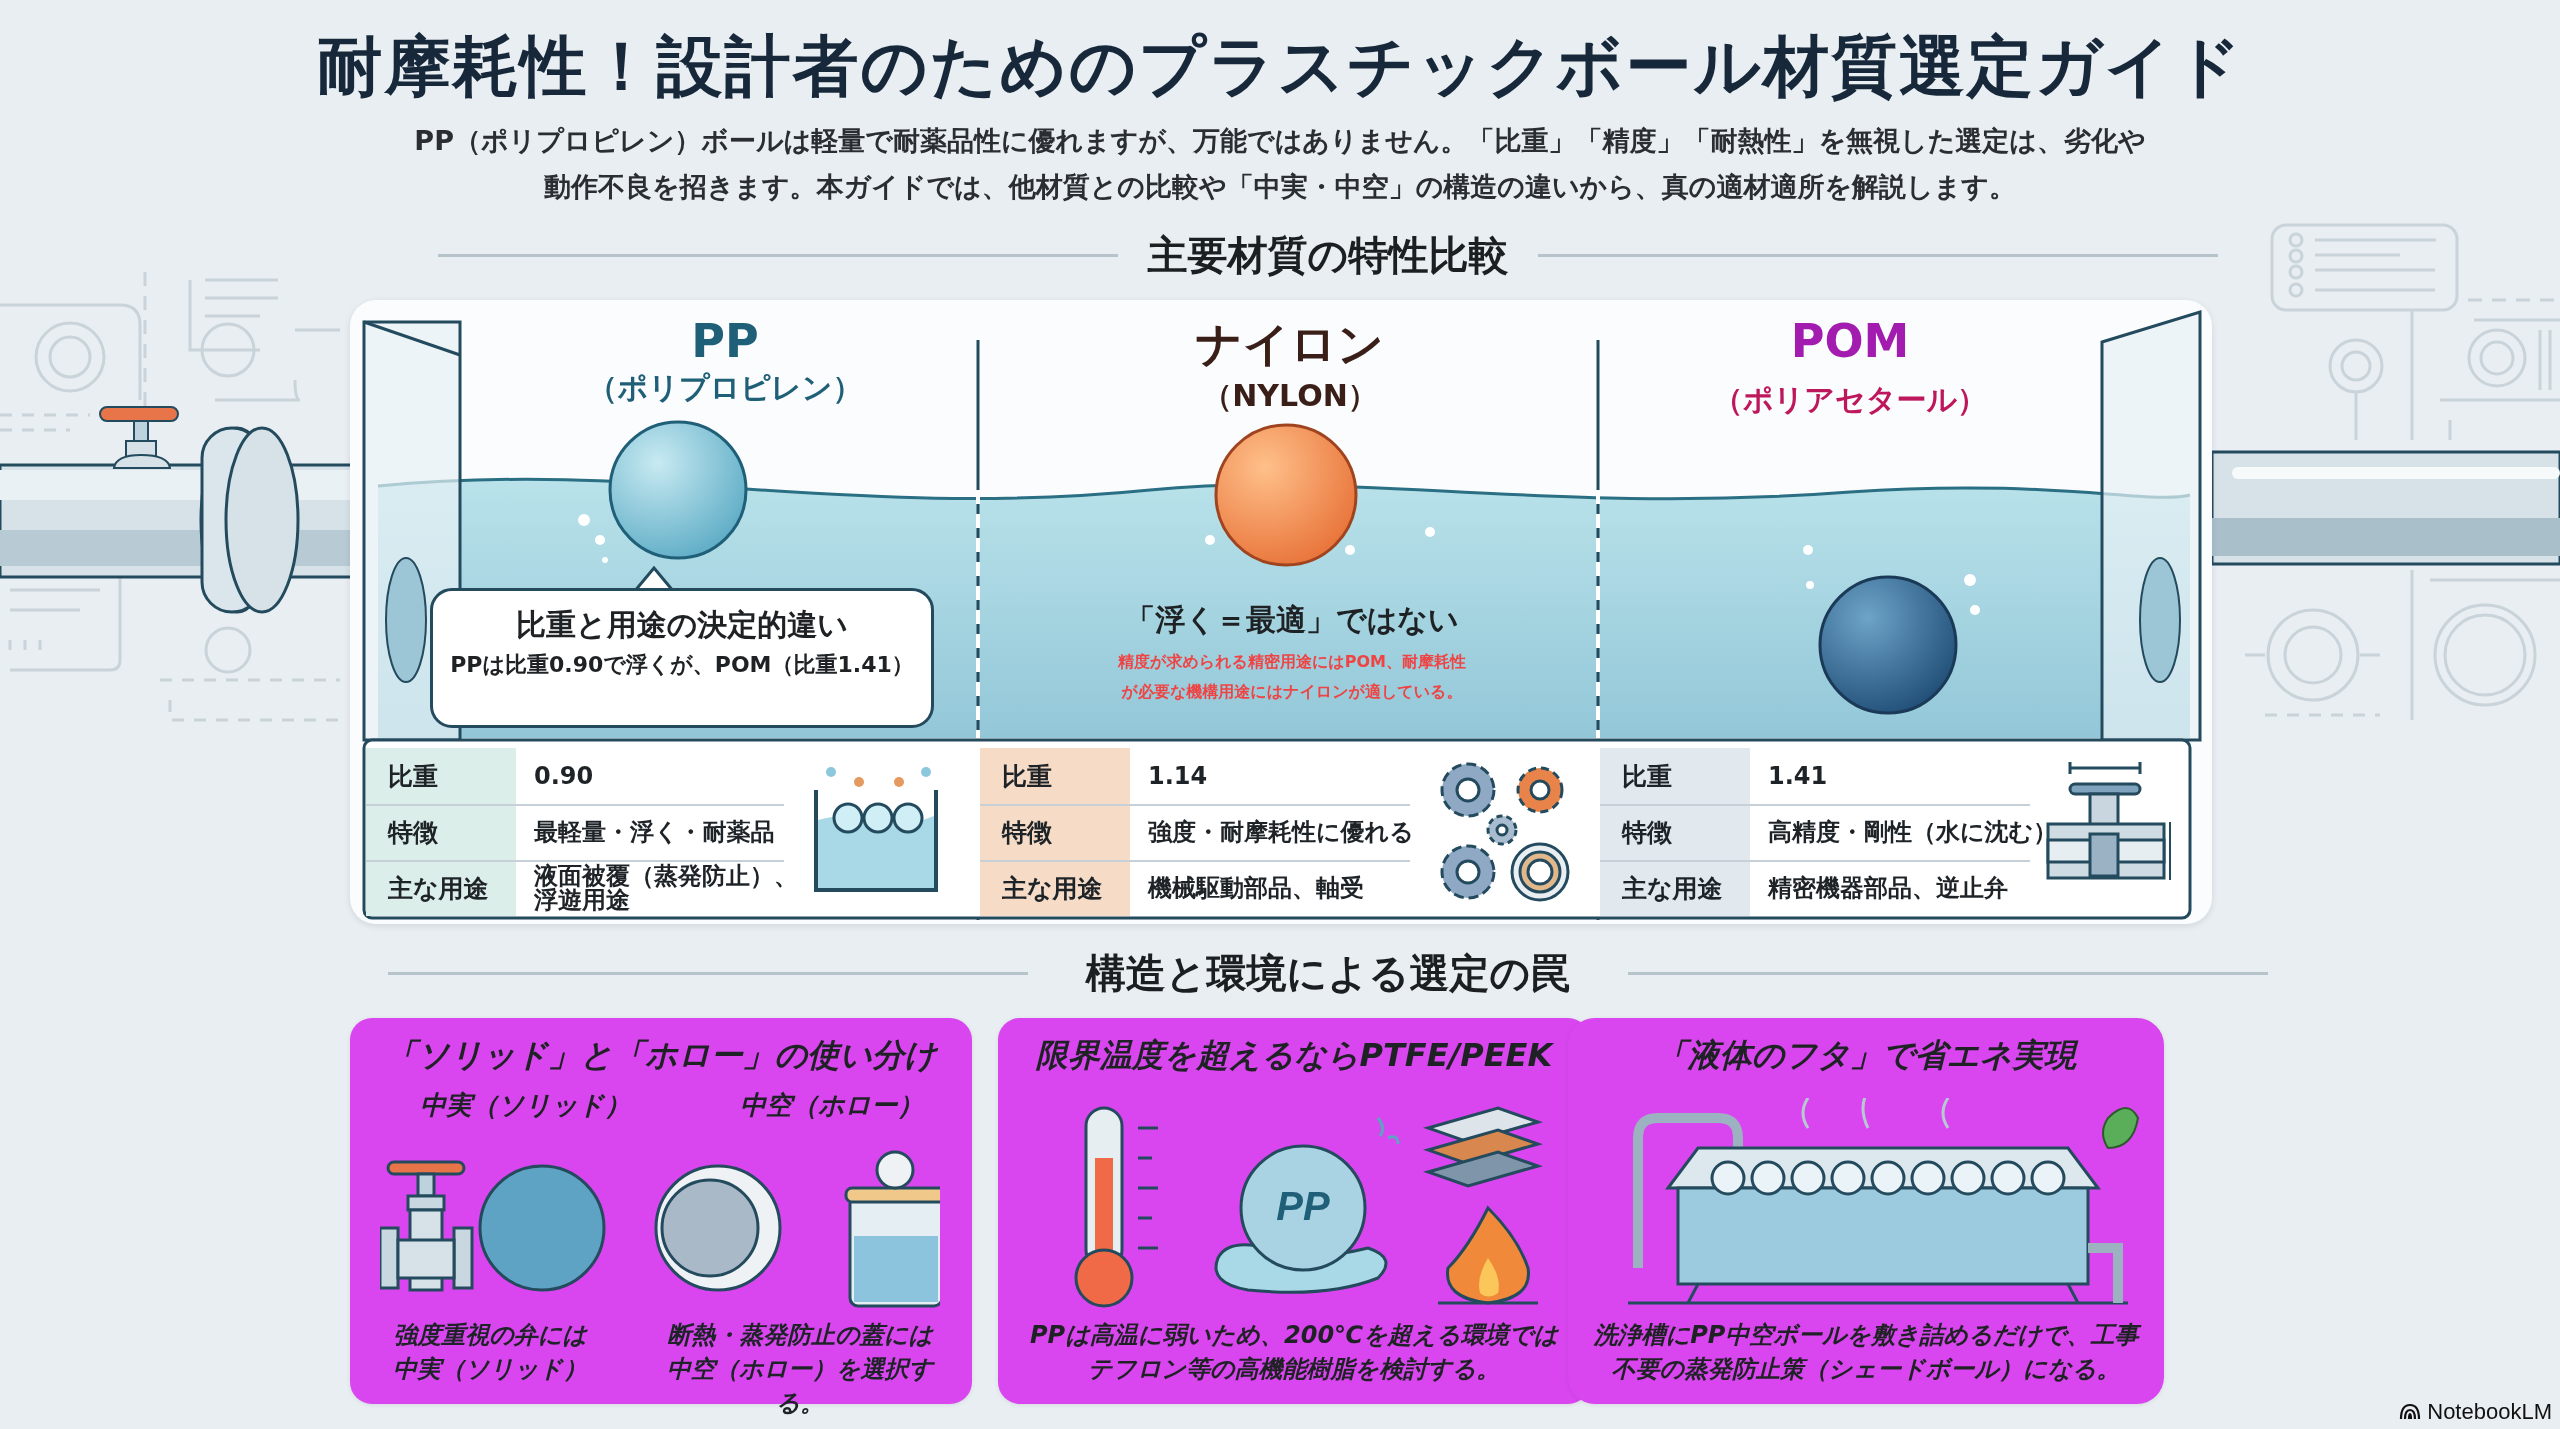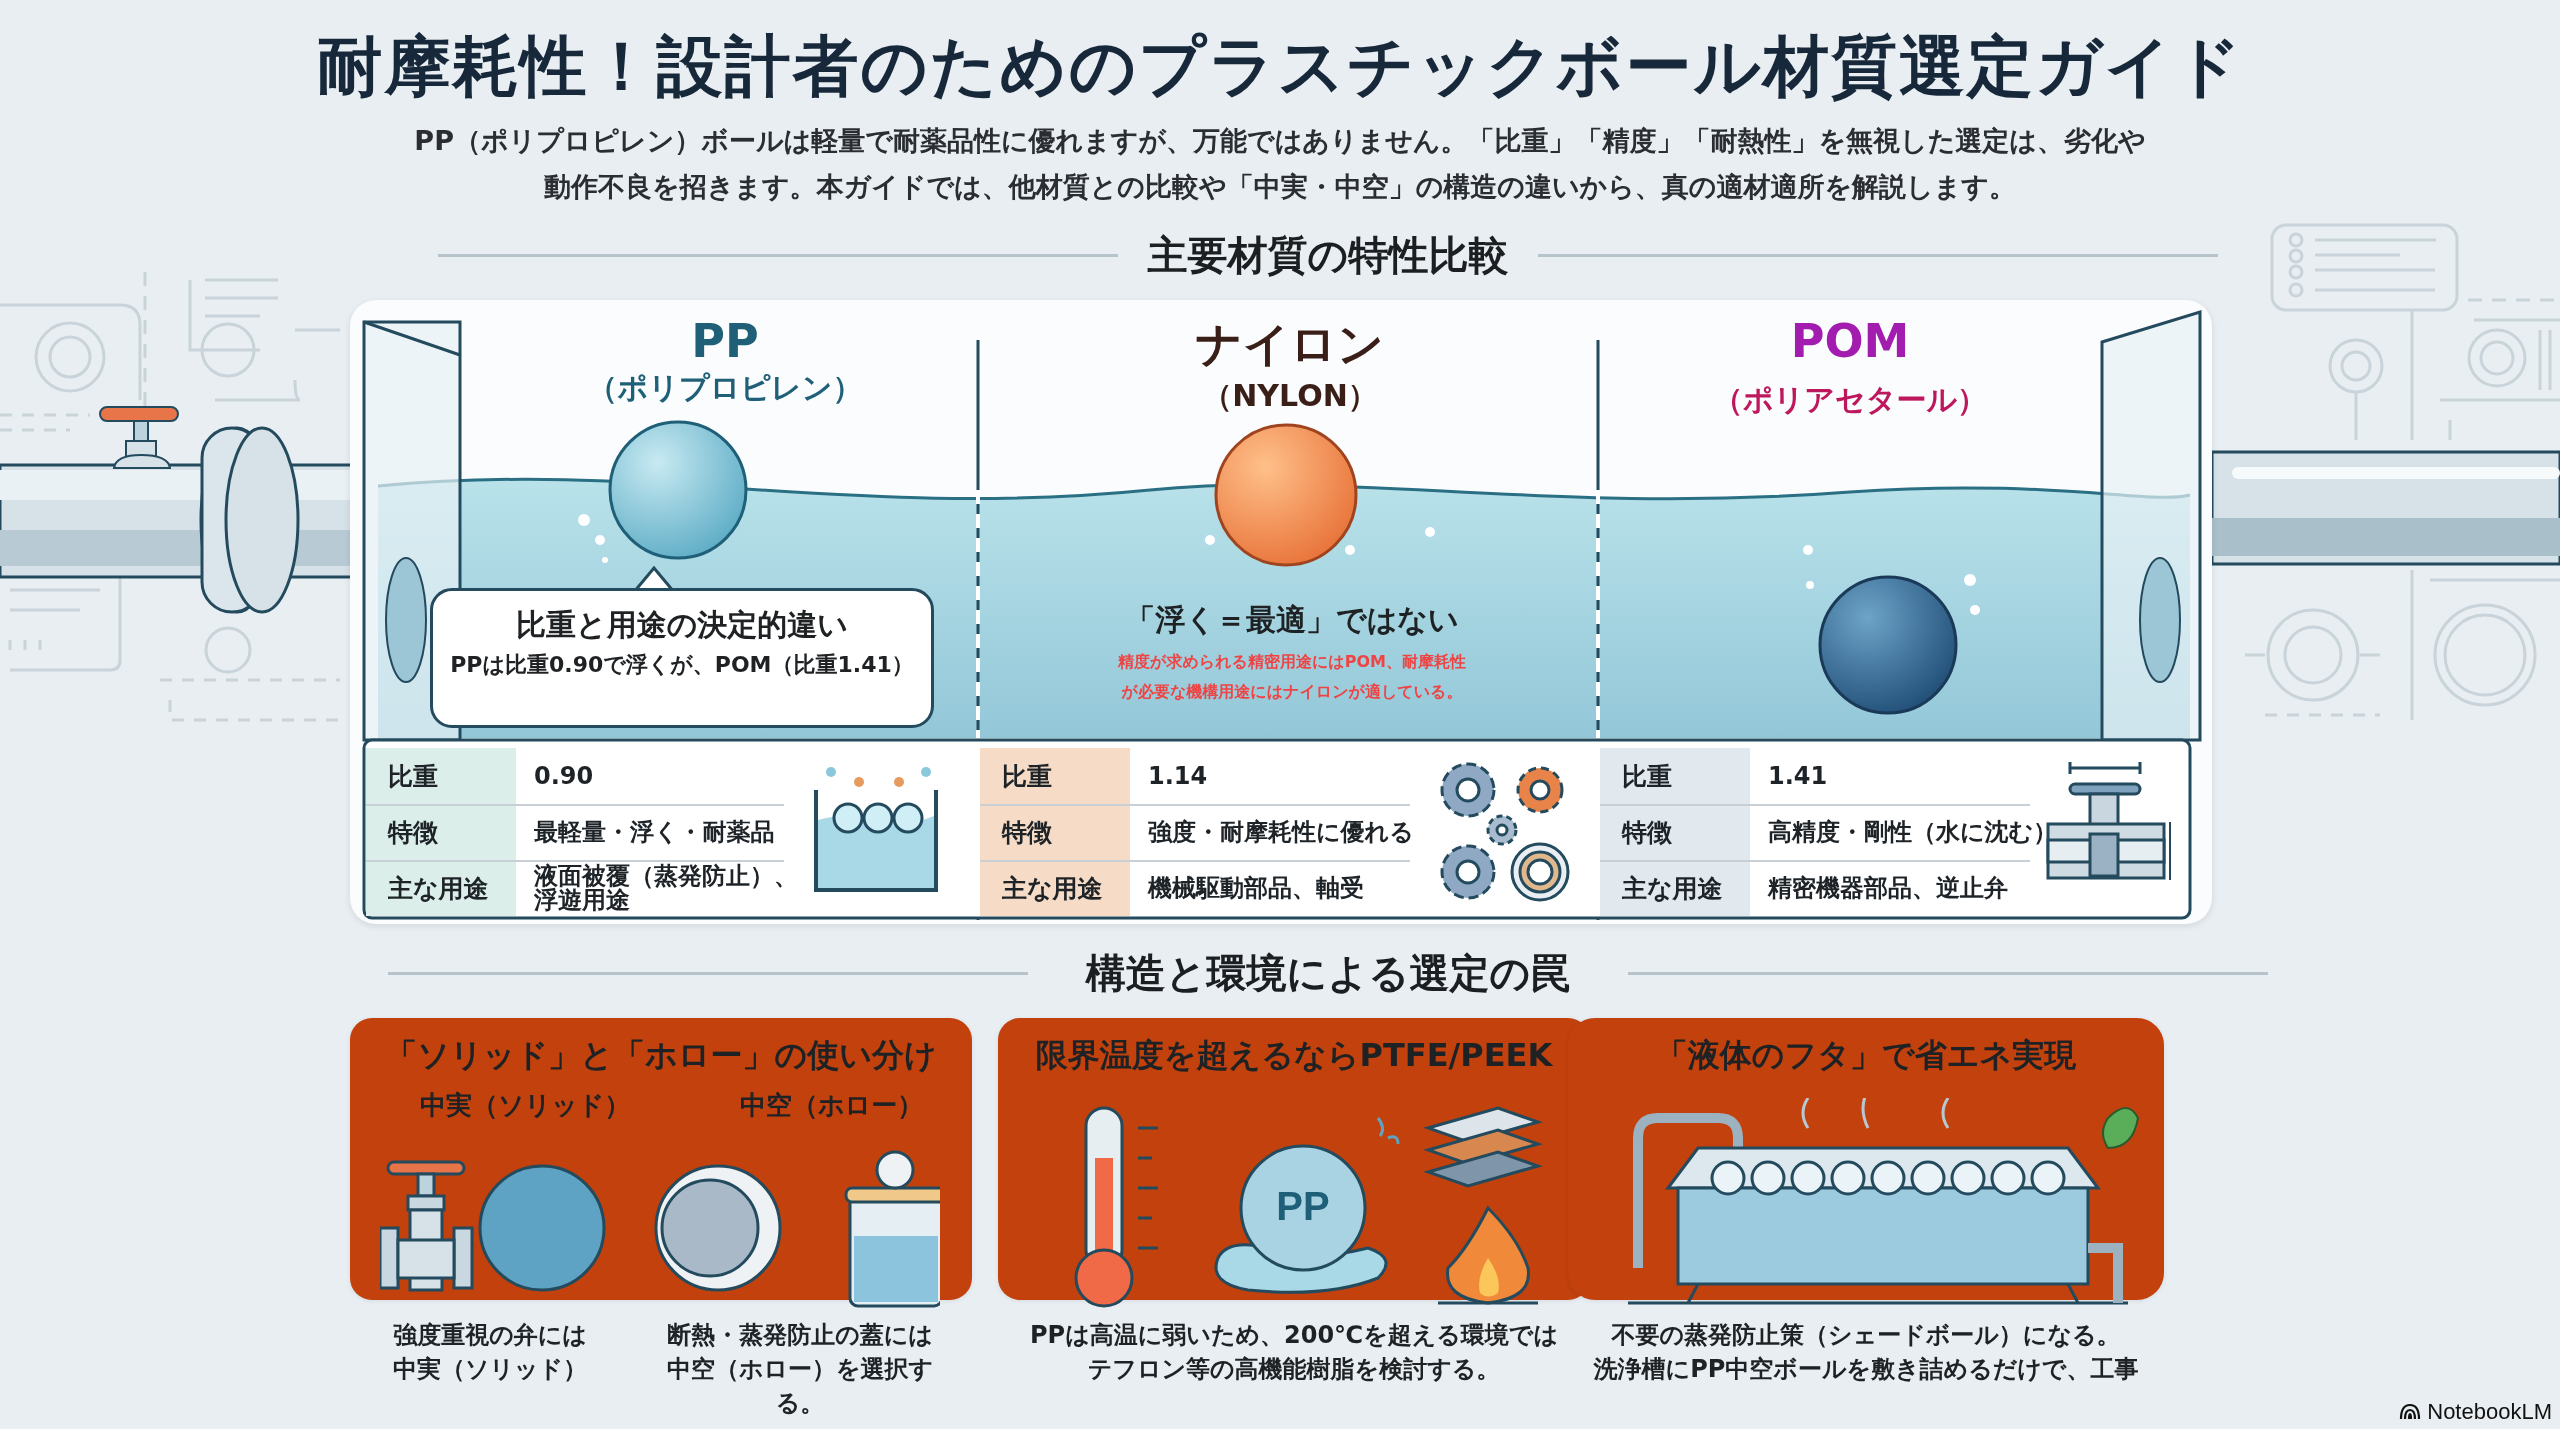--- a/index.html
+++ b/index.html
@@ -55,22 +55,23 @@
   .spec {
     position: absolute; top: 448px; height: 170px;
   }
   .spec-row { position: absolute; left: 0; height: 56px; display: flex; align-items: center; }
   .spec-label { width: 150px; height: 56px; padding-left: 22px; font-size: 25px; font-weight: bold; display: flex; align-items: center; }
   .spec-val { font-size: 24px; font-weight: bold; padding-left: 18px; line-height: 24px; }
   .spec-sep { position: absolute; height: 2px; background: #c6d0d6; }
 
   
   .card {
-    position: absolute; top: 1018px; height: 282px; background: #c2410c; border-radius: 22px;
+    position: absolute; top: 1018px; height: 386px; background: #d946ef; border-radius: 22px;
     box-shadow: 0 1px 4px rgba(30,50,70,0.1);
+    font-style: italic;
   }
   .card .h { position: absolute; left: 0; width: 100%; top: 16px; text-align: center; font-size: 32px; font-weight: bold; color: #1f2224; }
   .card .b { position: absolute; left: 0; width: 100%; top: 300px; text-align: center; font-size: 24px; font-weight: bold; line-height: 34px; color: #1f2224; }
   .card .sub { position: absolute; top: 70px; font-size: 26px; font-weight: bold; color: #1f2224; }
 
   .brand {
     position: absolute; right: 8px; bottom: 4px; display: flex; align-items: center; gap: 6px;
     font-size: 22px; color: #111; font-family: "Liberation Sans", sans-serif;
   }
 </style>
@@ -415,22 +416,22 @@
           <circle cx="440" cy="80" r="16"></circle>
       </g>
       <path d="M90 186 L80 205 M460 186 L470 205"></path>
       <path d="M20 205 H520"></path>
       <path d="M480 150 H510 V205" fill="none" stroke="#9cb2c0" stroke-width="10"></path>
     </g>
     <path d="M200 0 Q190 15 200 30 M260 -8 Q250 10 260 30 M340 0 Q330 15 340 30" fill="none" stroke="#b7c8d2" stroke-width="3"></path>
     <path d="M500 20 Q520 0 530 20 Q525 50 500 50 Q490 35 500 20 Z" fill="#5aae5a" stroke="#2d5a2d" stroke-width="2"></path>
   </svg>
   <div class="b">
+    <div>洗浄槽にPP中空ボールを敷き詰めるだけで、工事</div>
     <div>不要の蒸発防止策（シェードボール）になる。</div>
-    <div>洗浄槽にPP中空ボールを敷き詰めるだけで、工事</div>
   </div>
 </div>
 
 <div class="brand">
   <svg width="22" height="18">
     <path d="M2 16 Q2 2 11 2 Q20 2 20 16 M6 16 Q6 7 11 7 Q16 7 16 16 M10 16 Q10 11 11 11 Q12 11 12 16" fill="none" stroke="#111" stroke-width="2.2"></path>
   </svg>
   <span>NotebookLM</span>
 </div>
 

